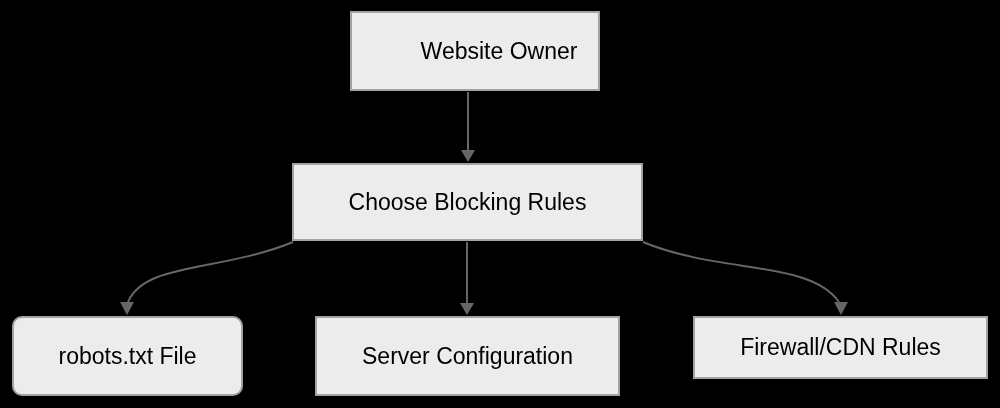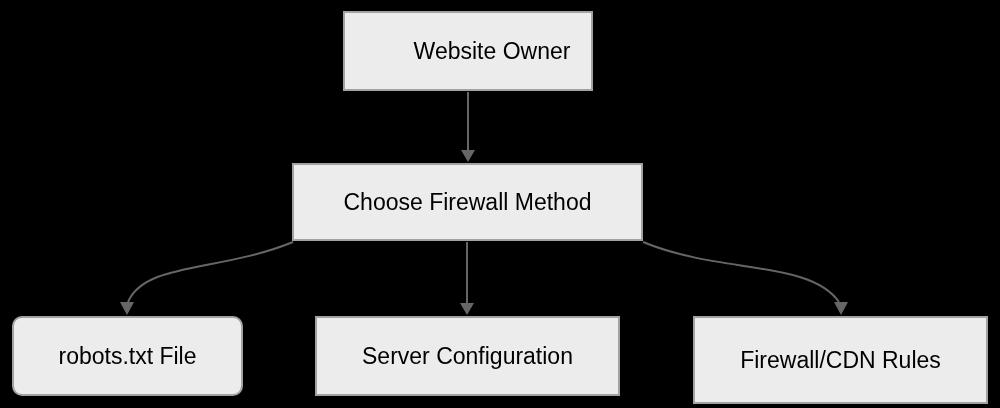--- a/index.html
+++ b/index.html
@@ -38,25 +38,25 @@
     background: #ececec;
     border: 2px solid #a2a2a2;
     display: flex;
     align-items: center;
     justify-content: center;
     color: #000000;
     font-size: 23px;
     line-height: 1;
     white-space: nowrap;
   }
-  .node-website-owner          { left: 343px; top: 11px;  width: 250px; height: 80px; padding-left: 48px; }
+  .node-website-owner          { left: 350px; top: 11px;  width: 250px; height: 80px; padding-left: 48px; }
   .node-choose-blocking-method { left: 292px; top: 163px; width: 351px; height: 78px; }
   .node-robots-txt-file        { left: 12px;  top: 316px; width: 231px; height: 80px; border-radius: 10px; }
   .node-server-configuration   { left: 315px; top: 316px; width: 305px; height: 80px; text-align: center; }
-  .node-firewall-cdn-rules     { left: 693px; top: 316px; width: 295px; height: 88px; }
+  .node-firewall-cdn-rules     { left: 693px; top: 316px; width: 295px; height: 63px; }
 </style>
 </head>
 <body>
 
 <div class="canvas">
 
   <svg class="edges-layer" viewBox="0 0 1000 408" xmlns="http://www.w3.org/2000/svg">
 
     <g>
       <path class="edge-path" d="M 468 92 L 468 150"></path>
@@ -77,21 +77,21 @@
       <path class="edge-path" d="M 643 242 C 720 274, 810 260, 839 302"></path>
       <polygon class="arrowhead" points="834,302 848,302 841,315"></polygon>
     </g>
   </svg>
 
   <div class="node node-website-owner">
     <span>Website Owner</span>
   </div>
 
   <div class="node node-choose-blocking-method">
-    <span>Choose Firewall Method</span>
+    <span>Choose Blocking Rules</span>
   </div>
 
   <div class="node node-robots-txt-file">
     <span>robots.txt File</span>
   </div>
 
   <div class="node node-server-configuration">
     <span>Server Configuration</span>
   </div>
 

